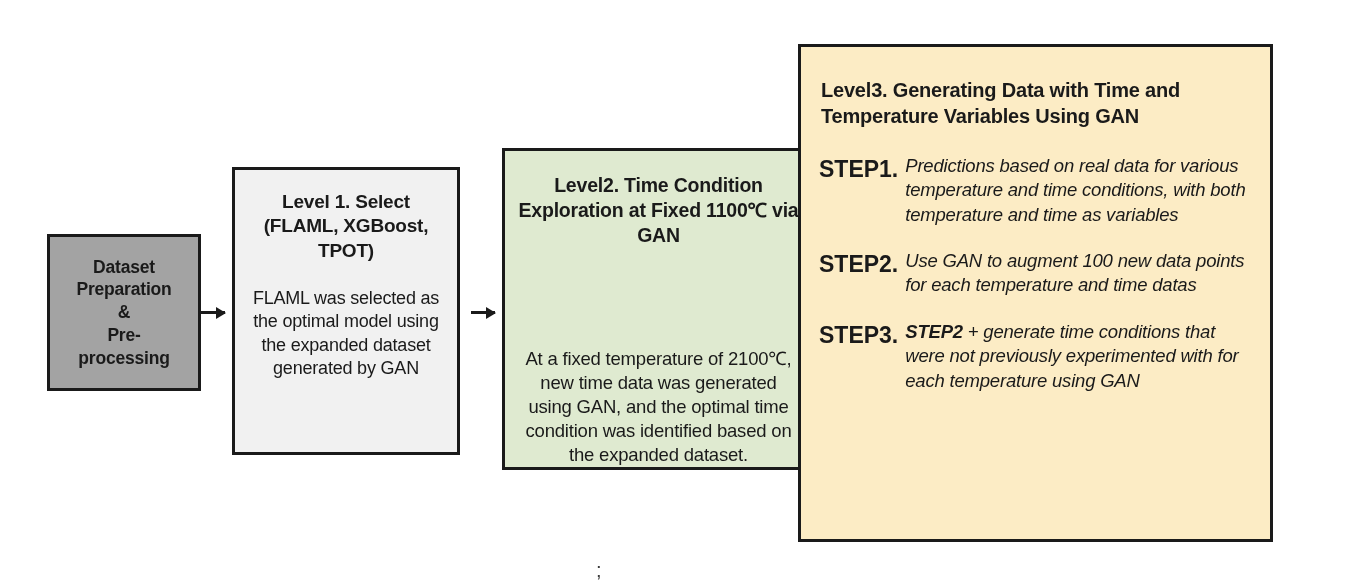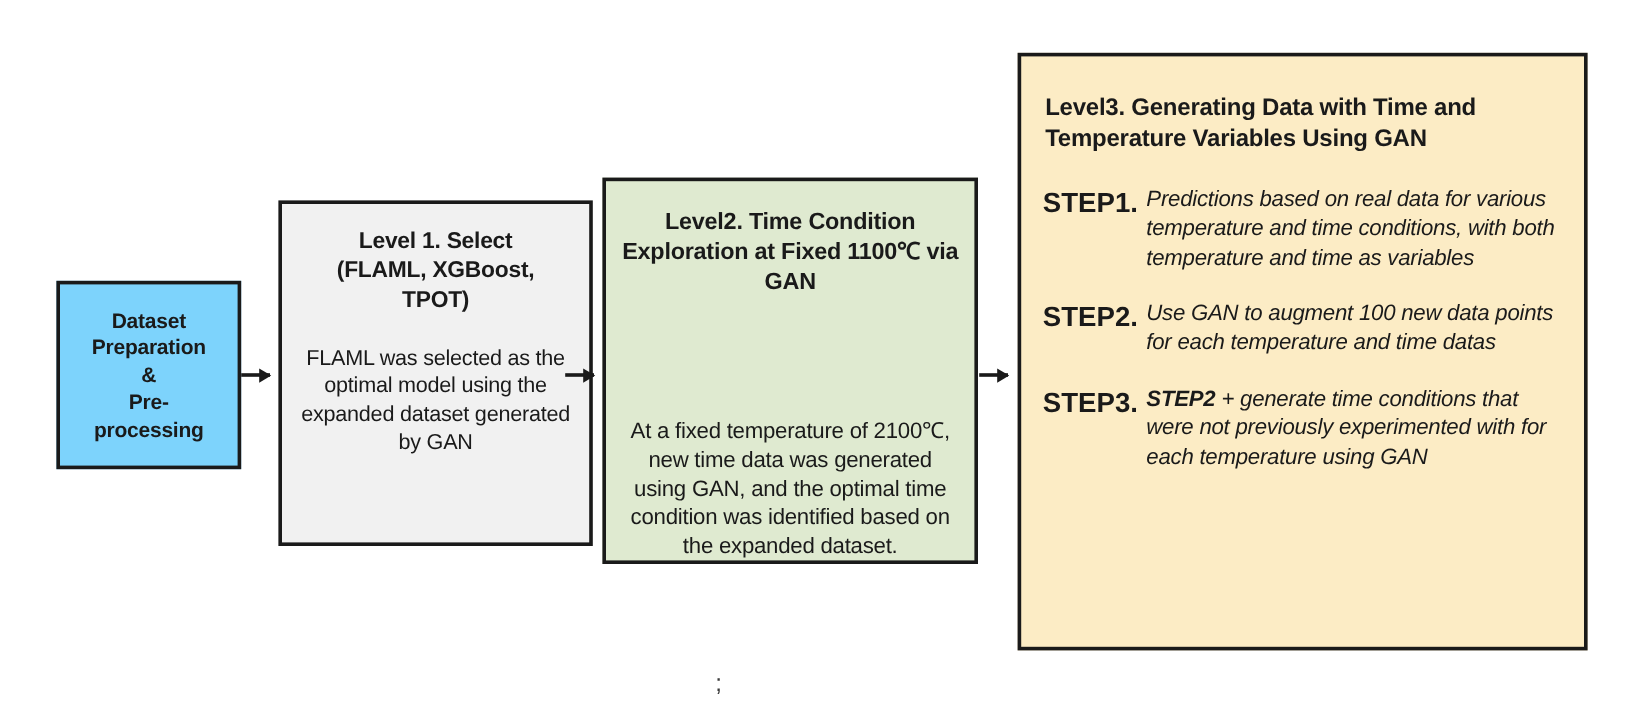--- a/index.html
+++ b/index.html
@@ -37,34 +37,34 @@
     line-height: 1.30;
     letter-spacing: -0.2px;
   }
 
   
   #box-dataset {
     left: 47px;
     top: 234px;
     width: 154px;
     height: 157px;
-    background: #7dd3fc;
+    background: #a3a3a3;
     justify-content: center;
   }
   #box-dataset .box-title {
     font-size: 17.5px;
     line-height: 1.30;
     padding: 0 6px;
   }
 
   
   #box-level1 {
     left: 232px;
     top: 167px;
-    width: 262px;
+    width: 228px;
     height: 288px;
     background: #f1f1f1;
     justify-content: flex-start;
     padding-top: 20px;
   }
   #box-level1 .box-title {
     font-size: 19px;
     padding: 0 8px;
   }
   #box-level1 .box-body {
@@ -88,21 +88,21 @@
     padding: 0 10px;
   }
   #box-level2 .box-body {
     font-size: 18.5px;
     padding: 0 14px;
     margin-top: 26px;
   }
 
   
   #box-level3 {
-    left: 848px;
+    left: 798px;
     top: 44px;
     width: 475px;
     height: 498px;
     background: #fcecc5;
     align-items: stretch;
     padding: 30px 14px 0 18px;
   }
   #box-level3 .box-title {
     font-size: 20px;
     line-height: 1.32;

